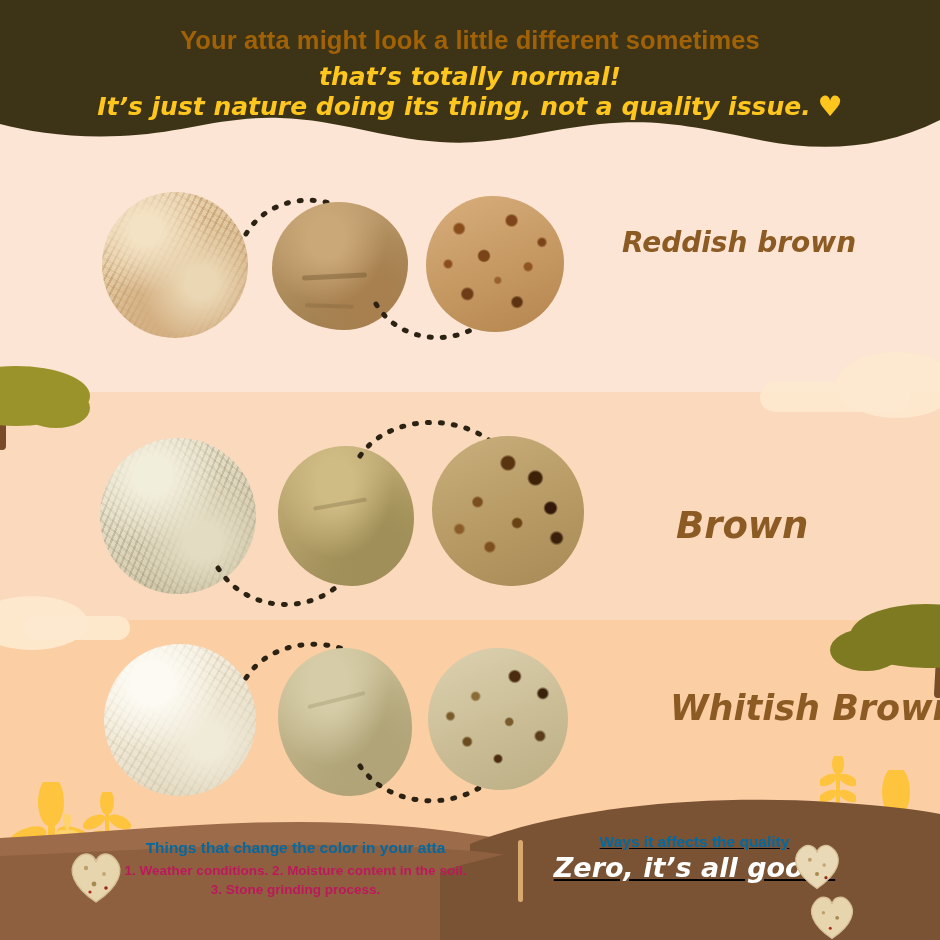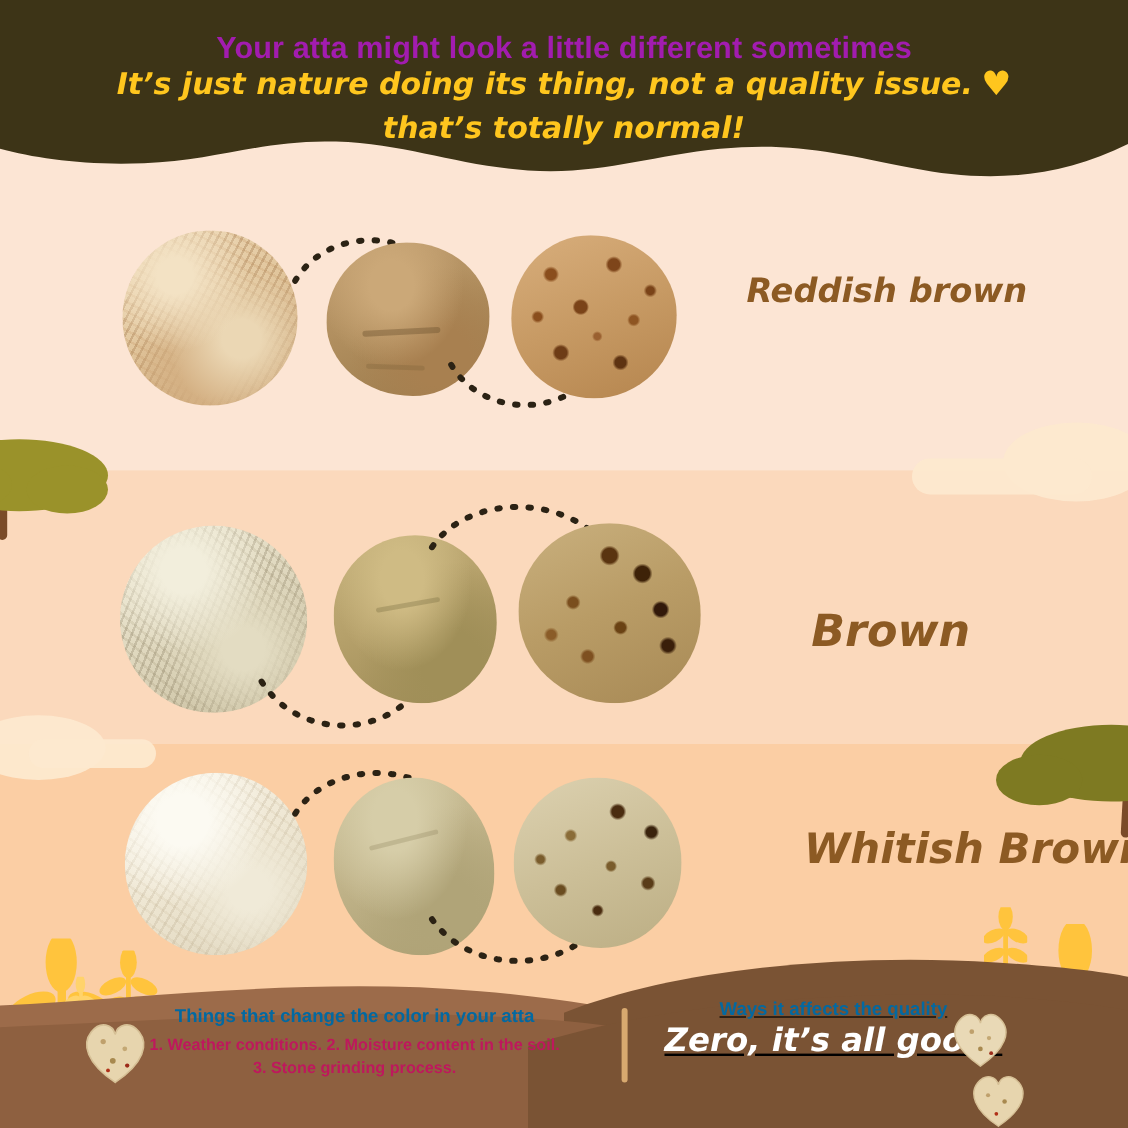--- a/index.html
+++ b/index.html
@@ -19,21 +19,21 @@
   
   .cloud{position:absolute;background:#FDE9CF;border-radius:50%;opacity:.95;}
 
   
   #header{position:absolute;top:0;left:0;width:940px;height:150px;z-index:6;}
   #header svg{position:absolute;top:0;left:0;}
   #header-text{position:absolute;top:0;left:0;width:940px;height:140px;
     display:flex;flex-direction:column;align-items:center;justify-content:flex-start;
     padding-top:26px;box-sizing:border-box;}
   #headline{
-    color:#a21caf;font-size:25.5px;font-weight:bold;letter-spacing:.1px;
+    color:#a16207;font-size:25.5px;font-weight:bold;letter-spacing:.1px;
     font-family:"Liberation Sans",sans-serif;white-space:nowrap;text-align:right;
   }
   .sub{
     color:#FFC61E;font-family:"DejaVu Sans",sans-serif;
     font-size:25px;font-weight:bold;font-style:italic;white-space:nowrap;
     line-height:1.14;
   }
   #sub1{margin-top:8px;}
   #sub2{margin-top:1px;display:flex;align-items:center;gap:7px;}
   #heart{color:#FFC61E;font-size:28px;line-height:1;font-style:normal;}
@@ -313,25 +313,25 @@
       <path d="M0,0 L940,0 L940,120
                C 880,150 820,152 760,140
                C 700,128 660,118 600,124
                C 540,130 500,146 440,142
                C 380,138 340,120 280,118
                C 220,116 180,134 120,136
                C 70,138 30,132 0,124 Z" fill="#3D3417"></path>
     </svg>
     <div id="header-text">
       <div id="headline">Your atta might look a little different sometimes</div>
+      <div class="sub" id="sub1">that’s totally normal!</div>
       <div class="sub" id="sub2">
         <span>It’s just nature doing its thing, not a quality issue.</span>
         <span id="heart">♥</span>
       </div>
-      <div class="sub" id="sub1">that’s totally normal!</div>
     </div>
   </div>
 
   <div id="footer">
     <svg width="940" height="160" viewBox="0 0 940 160" preserveAspectRatio="none">
       <path d="M0,58 C 120,52 260,34 400,46 C 520,56 600,80 660,96 L660,160 L0,160 Z" fill="#9C6B4A"></path>
       <path d="M470,64 C 560,28 700,14 830,22 C 890,26 920,30 940,34 L940,160 L470,160 Z" fill="#7A5334"></path>
       <path d="M0,76 C 140,70 300,58 460,70 C 540,76 600,92 660,104 L660,160 L0,160 Z" fill="#8E6040"></path>
       <path d="M440,92 C 540,58 700,44 830,50 C 890,54 920,58 940,62 L940,160 L440,160 Z" fill="#7A5334"></path>
     </svg>

